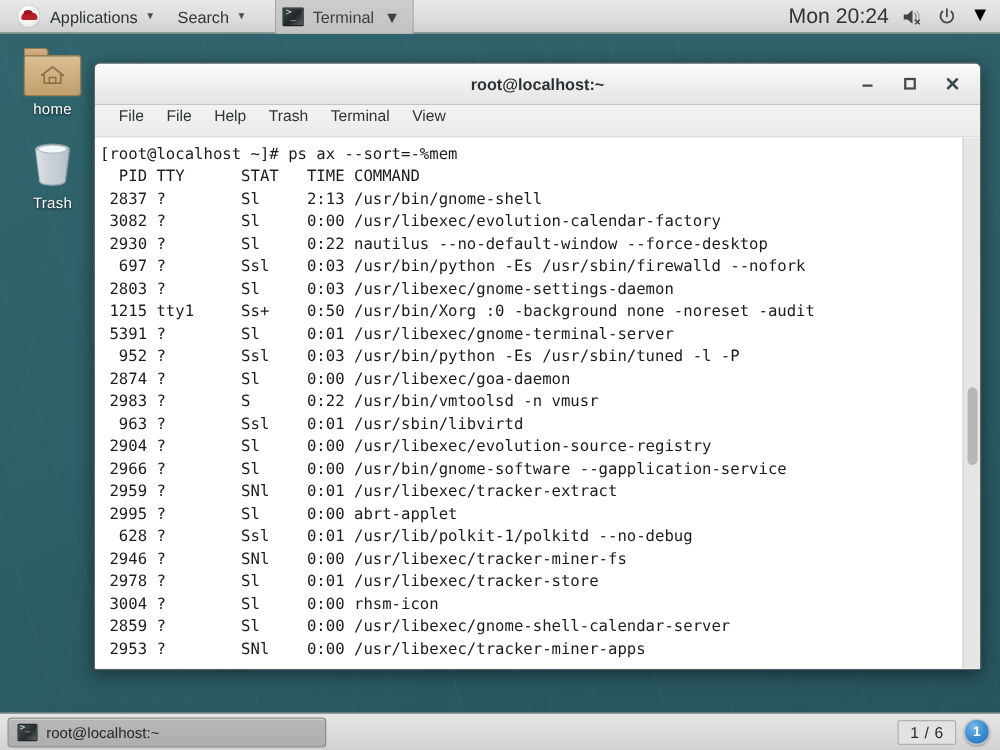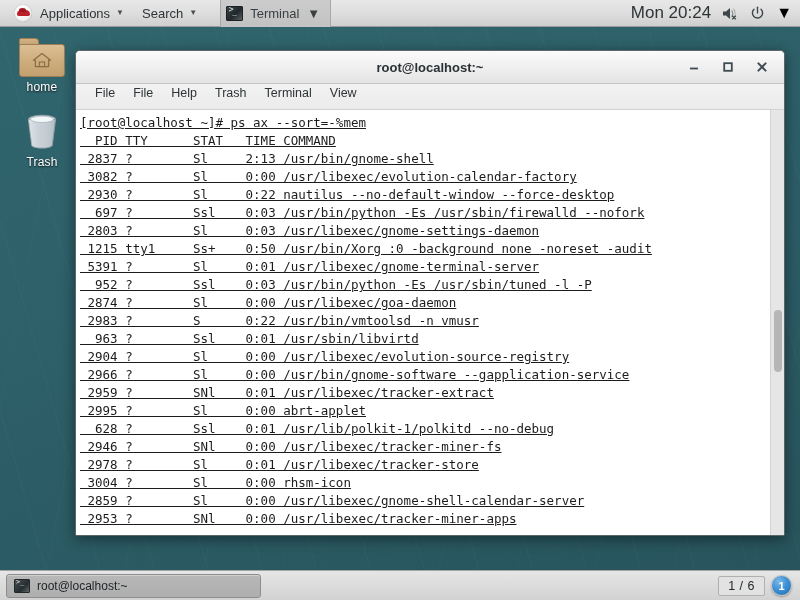--- a/index.html
+++ b/index.html
@@ -193,21 +193,21 @@
   #terminal-text {
     flex: 1 1 auto;
     padding: 4px 0 0 4px;
     font-family: "DejaVu Sans Mono", monospace;
     font-size: 12.5px;
     line-height: 18px;
     color: #1c1c1c;
     white-space: pre;
     overflow: hidden;
   }
-  #terminal-text .ln { display: block; height: 18px; overflow: hidden; text-decoration: underline; }
+  #terminal-text .ln { display: block; height: 18px; overflow: hidden; }
 
   #terminal-scrollbar {
     flex: 0 0 auto; width: 14px;
     background: #e6e6e6;
     border-left: 1px solid #d2d2d2;
     position: relative;
   }
   #scroll-thumb {
     position: absolute; left: 3px; width: 8px;
     top: 200px; height: 62px;

